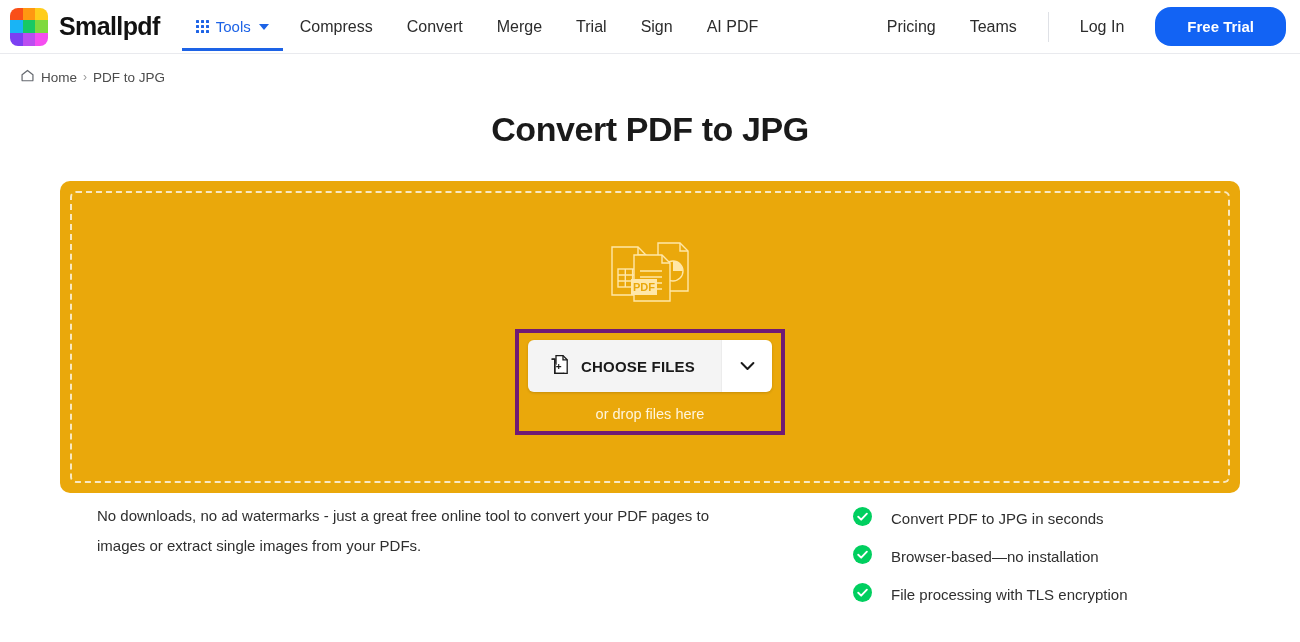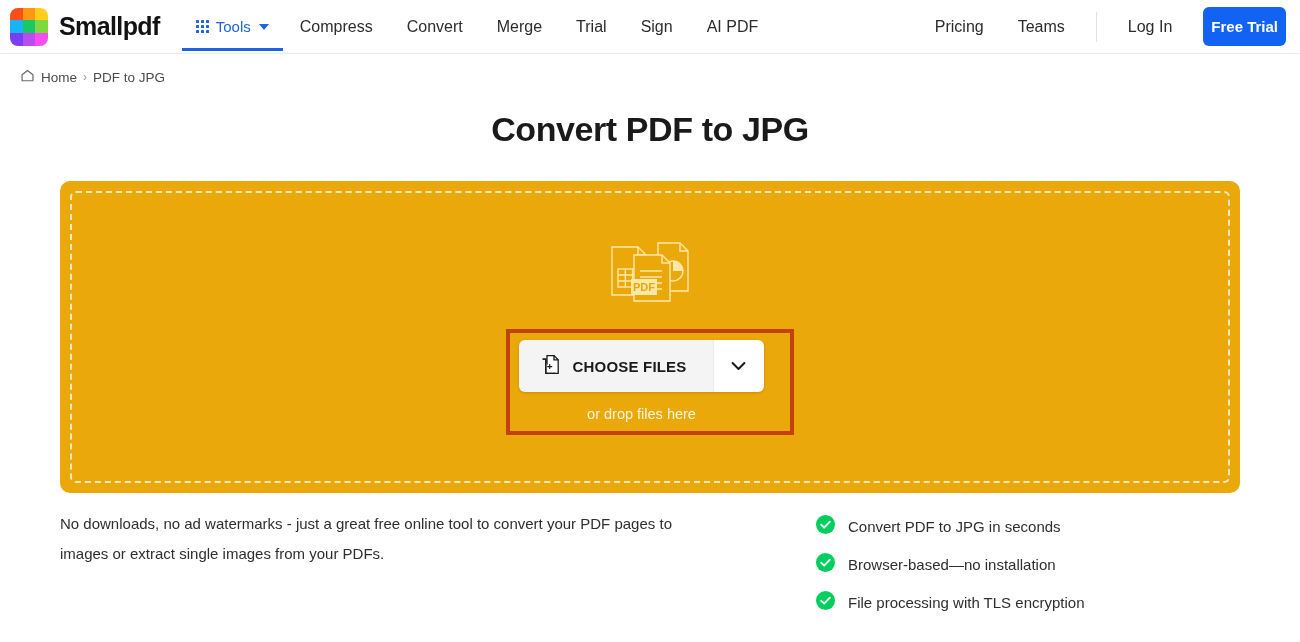--- a/index.html
+++ b/index.html
@@ -102,22 +102,22 @@
     height: 30px;
     background: #dfe1e6;
     margin: 0 14px;
   }
   .btn-trial {
     background: #1263f4;
     color: #fff;
     font-size: 15px;
     font-weight: bold;
     border: none;
-    border-radius: 6px;
-    padding: 11px 8px;
+    border-radius: 16px;
+    padding: 11px 32px;
     margin-left: 14px;
     cursor: pointer;
     font-family: "Liberation Sans", sans-serif;
   }
 
   
   .breadcrumb {
     display: flex;
     align-items: center;
     gap: 6px;
@@ -158,22 +158,22 @@
   }
   .dz-inner {
     position: relative;
     display: flex;
     flex-direction: column;
     align-items: center;
   }
   .pdf-illus { margin-bottom: 22px; }
 
   .cta-highlight {
-    border: 4px solid #c2410c;
-    padding: 7px 26px 9px 9px;
+    border: 4px solid #701a75;
+    padding: 7px 9px 9px 9px;
     display: flex;
     flex-direction: column;
     align-items: center;
   }
   .choose-row {
     display: flex;
     height: 52px;
     border-radius: 6px;
     overflow: hidden;
     box-shadow: 0 1px 3px rgba(0,0,0,0.16);
@@ -207,39 +207,40 @@
   }
   .drop-hint {
     margin-top: 14px;
     color: #fff5dd;
     font-size: 14.5px;
   }
 
   
   .bottom {
     display: flex;
-    padding: 16px 60px 0 60px;
+    padding: 8px 60px 0 60px;
+    margin-left: 37px;
   }
   .blurb {
     width: 660px;
     font-size: 15px;
     line-height: 30px;
     color: #2f2f2f;
   }
   .features {
     margin-left: 96px;
     display: flex;
     flex-direction: column;
     gap: 16px;
     padding-top: 6px;
   }
   .feature {
     display: flex;
     align-items: center;
-    gap: 13px;
+    gap: 19px;
     font-size: 15px;
     color: #2f2f2f;
   }
 </style>
 </head>
 <body>
 
 <div class="header">
 
   <div class="brand">

